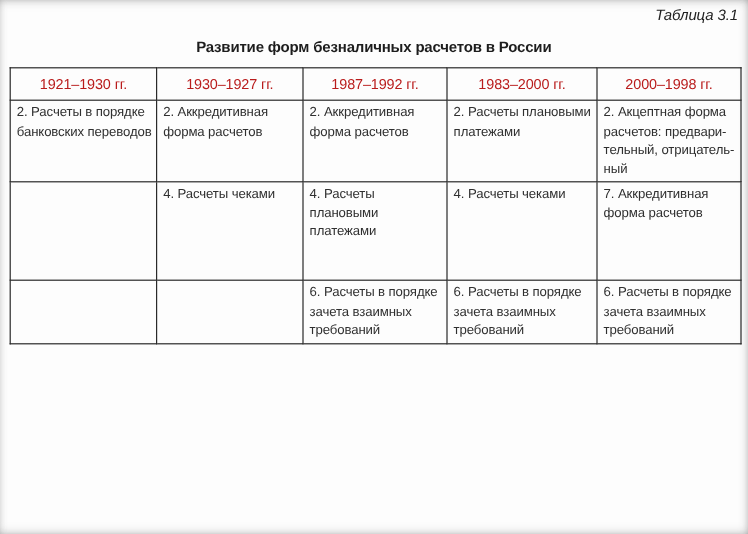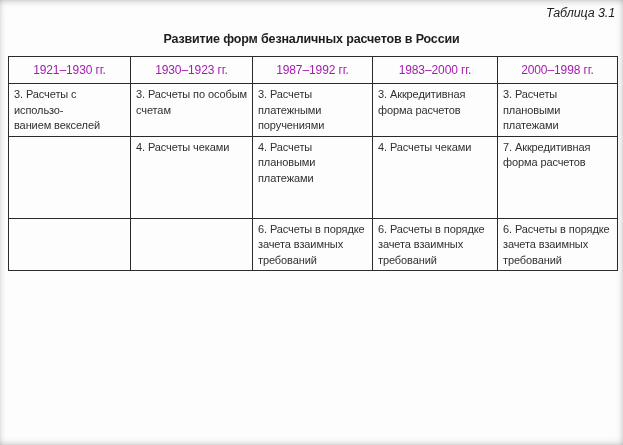--- a/index.html
+++ b/index.html
@@ -54,21 +54,21 @@
   }
   table.grid th, table.grid td {
     border: 1px solid #2a2a2a;
   }
   table.grid th {
     font-weight: 400;
     font-size: 12px;
     text-align: center;
     vertical-align: middle;
     padding: 2px 0;
-    color: #a21caf;
+    color: #b91c1c;
     letter-spacing: -0.1px;
   }
   table.grid td {
     font-size: 11px;
     line-height: 15.5px;
     padding: 3px 2px 2px 5px;
     vertical-align: top;
     white-space: pre-line;
     color: #303030;
     letter-spacing: -0.1px;
@@ -99,38 +99,40 @@
   <colgroup>
     <col class="c1">
       <col class="c2">
       <col class="c3">
       <col class="c4">
       <col class="c5">
   </colgroup>
   <thead>
     <tr>
         <th>1921–1930 гг.</th>
-        <th>1930–1923 гг.</th>
+        <th>1930–1927 гг.</th>
         <th>1987–1992 гг.</th>
         <th>1983–2000 гг.</th>
         <th>2000–1998 гг.</th>
       </tr>
   </thead>
   <tbody>
       <tr>
-        <td>3. Расчеты с использо-
-ванием векселей</td>
-        <td>3. Расчеты по особым
-счетам</td>
-        <td>3. Расчеты платежными
-поручениями</td>
-        <td>3. Аккредитивная
+        <td>2. Расчеты в порядке
+банковских переводов</td>
+        <td>2. Аккредитивная
 форма расчетов</td>
-        <td>3. Расчеты плановыми
+        <td>2. Аккредитивная
+форма расчетов</td>
+        <td>2. Расчеты плановыми
 платежами</td>
+        <td>2. Акцептная форма
+расчетов: предвари-
+тельный, отрицатель-
+ный</td>
       </tr>
       <tr>
         <td></td>
         <td>4. Расчеты чеками</td>
         <td>4. Расчеты плановыми
 платежами</td>
         <td>4. Расчеты чеками</td>
         <td>7. Аккредитивная
 форма расчетов</td>
       </tr>

